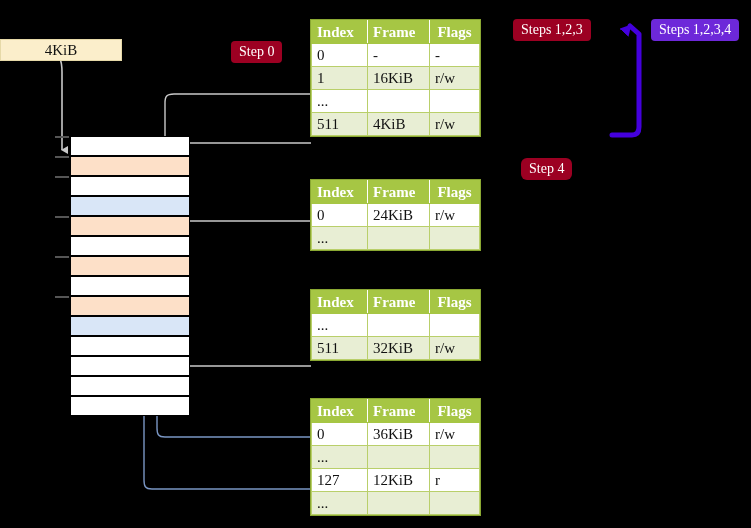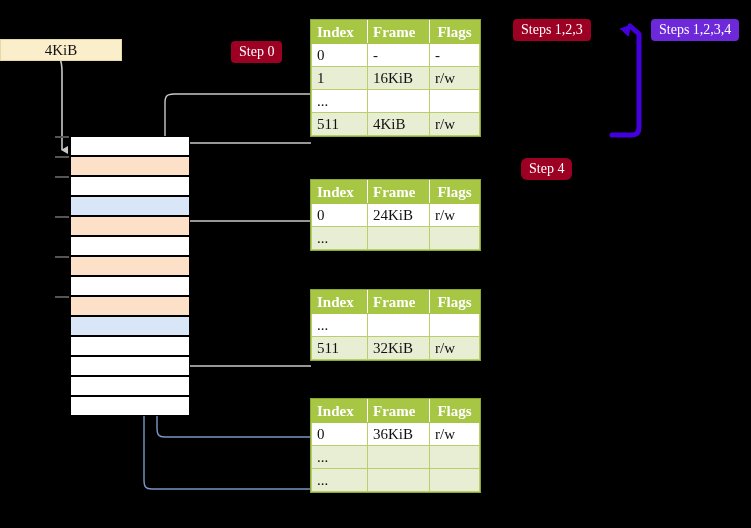--- a/index.html
+++ b/index.html
@@ -202,20 +202,25 @@
         <tr class="plain">
           <td class="c-index">0</td>
           <td class="c-frame">36KiB</td>
           <td class="c-flags">r/w</td>
         </tr>
         <tr class="alt">
           <td class="c-index">...</td>
           <td class="c-frame"></td>
           <td class="c-flags"></td>
         </tr>
+        <tr class="plain">
+          <td class="c-index">127</td>
+          <td class="c-frame">12KiB</td>
+          <td class="c-flags">r</td>
+        </tr>
         <tr class="alt">
           <td class="c-index">...</td>
           <td class="c-frame"></td>
           <td class="c-flags"></td>
         </tr>
       </tbody>
     </table>
 
 </div>
 

